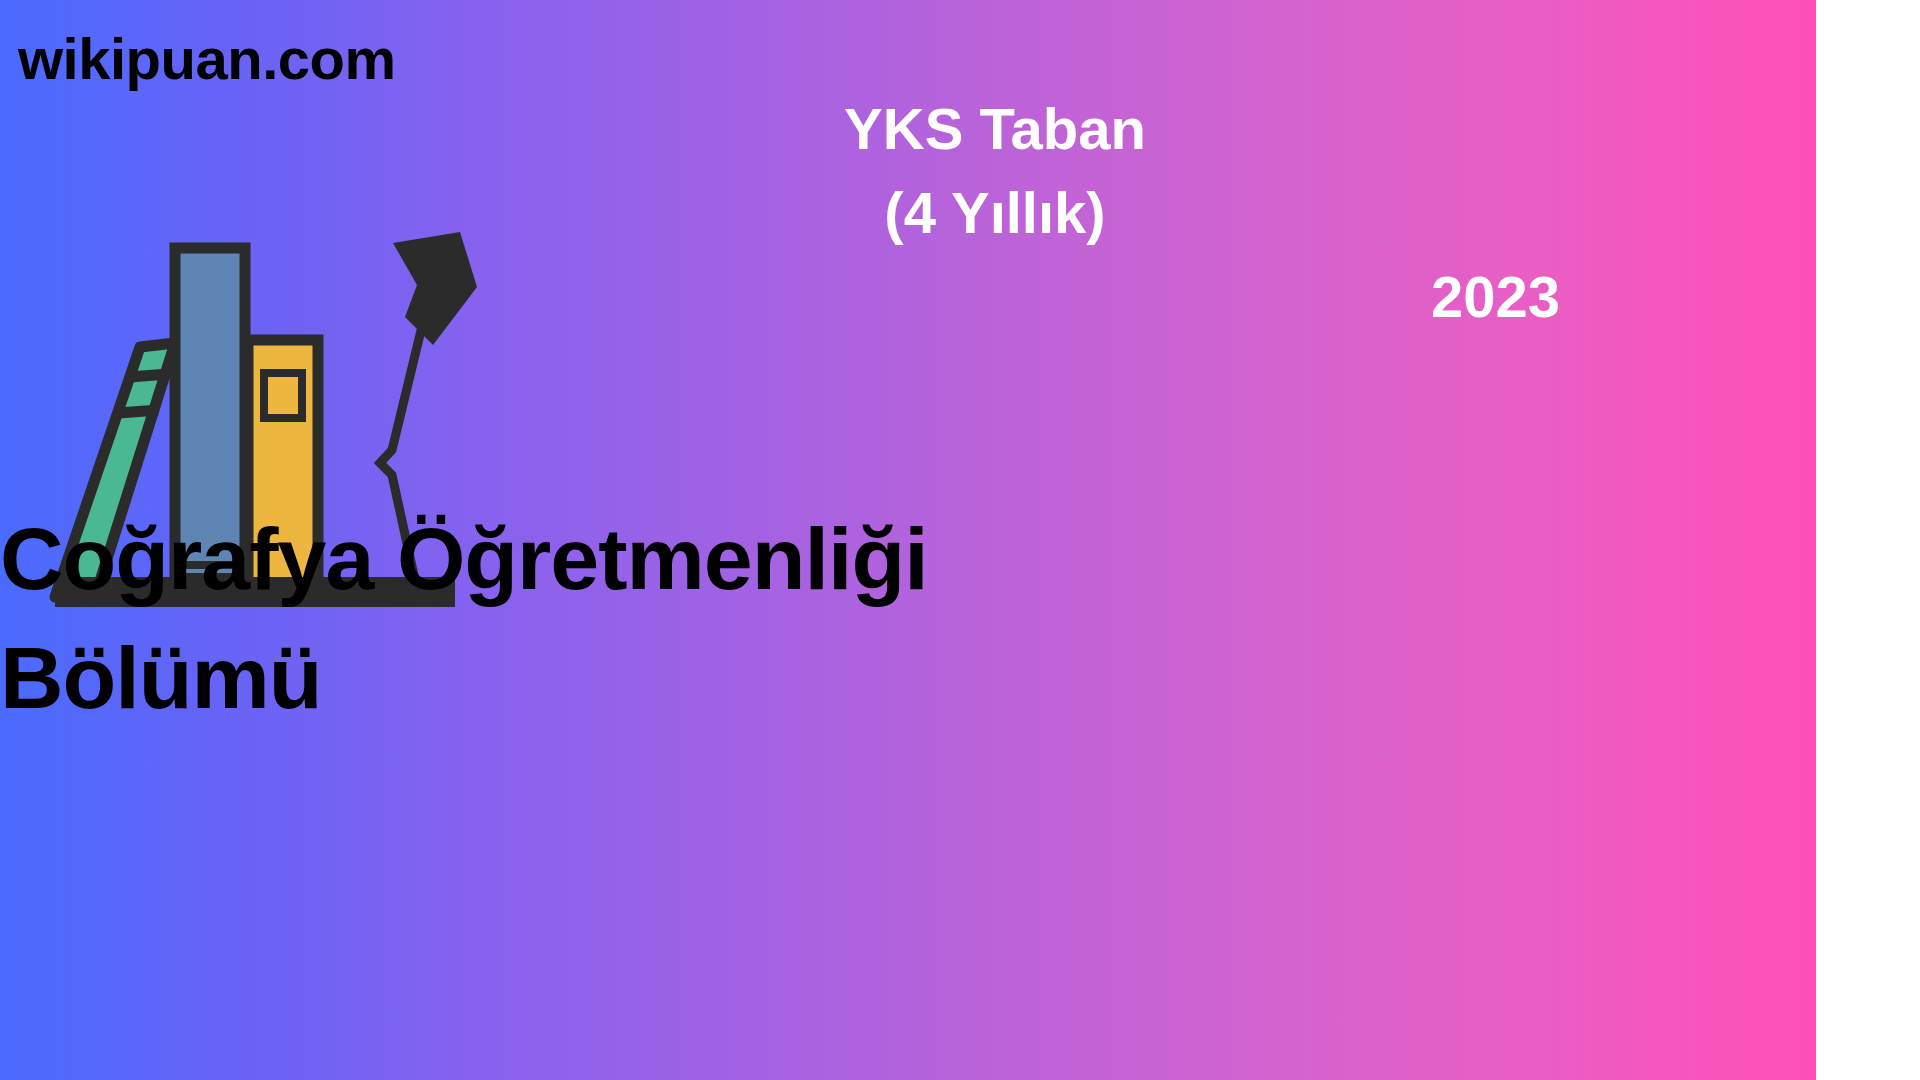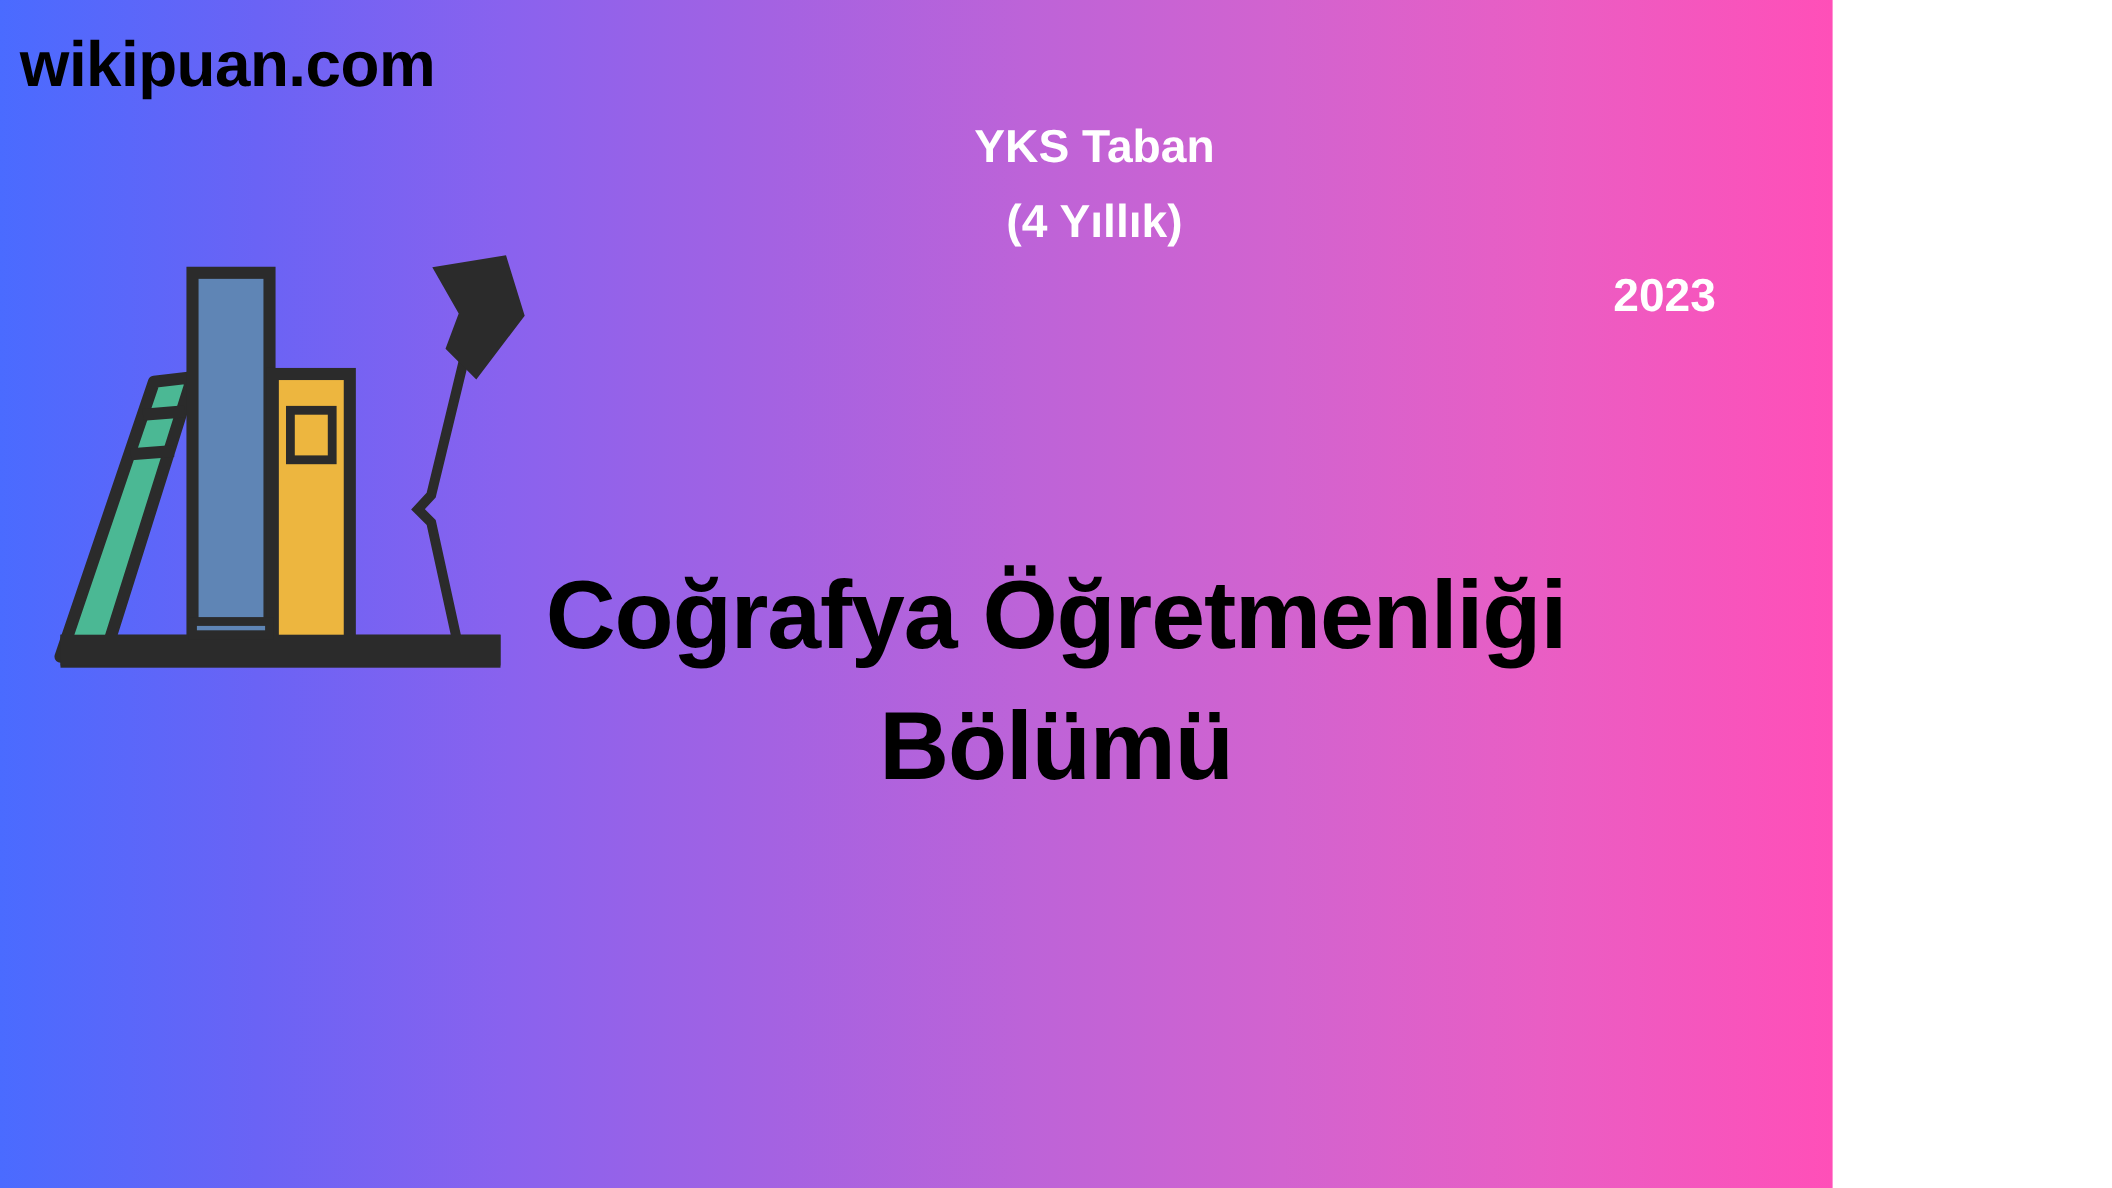--- a/index.html
+++ b/index.html
@@ -8,21 +8,21 @@
     width: 1920px;
     height: 1080px;
     overflow: hidden;
   }
   body {
     font-family: "Liberation Sans", sans-serif;
   }
 
   #banner {
     position: relative;
-    width: 1666px;
+    width: 1816px;
     height: 1080px;
     background: linear-gradient(to right,
         #4a6bff 0%,
         #6a63f5 14%,
         #8a62ee 28%,
         #a462e2 42%,
         #bd63d8 56%,
         #d263cf 70%,
         #e95ec4 84%,
         #ff4fb8 100%);
@@ -62,38 +62,37 @@
     left: 430px;
     top: 100px;
     width: 1130px;
     text-align: center;
     color: #ffffff;
     font-weight: bold;
     line-height: 1.0;
   }
   #title-block .tline {
     display: block;
-    font-size: 42px;
+    font-size: 58px;
     letter-spacing: 0px;
     margin-bottom: 26px;
     white-space: nowrap;
-    margin-top: 12px;
   }
   #title-block .tline:last-child {
     margin-bottom: 0;
     text-align: right;
   }
 
   
   #main-heading {
     position: absolute;
     left: 0px;
     top: 500px;
     width: 1920px;
-    text-align: center;
+    text-align: left;
     color: #000000;
     font-weight: bold;
     font-size: 88px;
     line-height: 1.35;
     letter-spacing: -1px;
   }
   #main-heading .hline {
     display: block;
   }
 </style>

